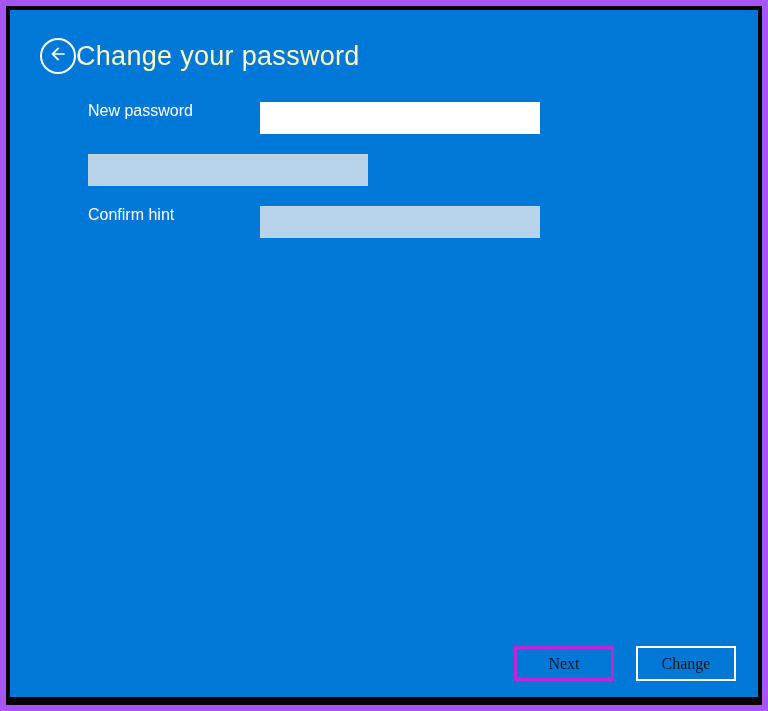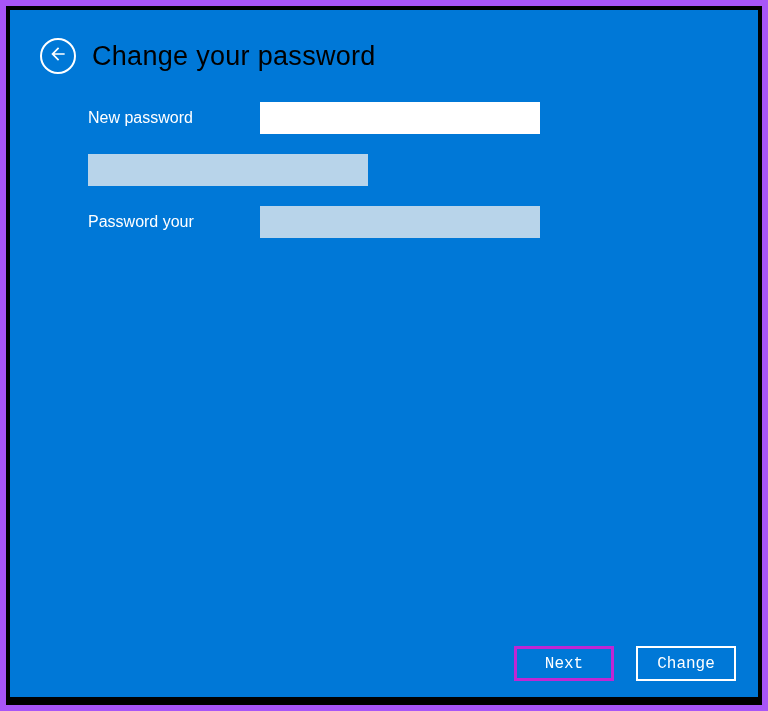--- a/index.html
+++ b/index.html
@@ -45,32 +45,31 @@
       justify-content: center;
       cursor: pointer;
       flex-shrink: 0;
     }
     .back-button svg {
       width: 20px;
       height: 20px;
       fill: #fff;
     }
     .title {
-      color: #000000;
+      color: #fef9c3;
       font-size: 27px;
       font-weight: 300;
-      margin-left: 16px;
       letter-spacing: 0.3px;
     }
     .form-area {
       padding: 18px 30px 0 78px;
     }
     .form-row {
       display: flex;
-      align-items: center;
+      align-items: flex-start;
       margin-bottom: 20px;
     }
     .form-label {
       color: #fff;
       font-size: 16px;
       font-weight: 400;
       width: 172px;
       flex-shrink: 0;
     }
     .form-input {
@@ -95,23 +94,23 @@
       display: flex;
       gap: 22px;
       align-items: center;
     }
     .btn {
       width: 100px;
       height: 35px;
       display: flex;
       align-items: center;
       justify-content: center;
-      color: #ffffff;
+      color: #0f172a;
       font-size: 16px;
-      font-family: Liberation Mono, monospace;
+      font-family: Liberation Serif, serif;
       cursor: pointer;
       background: transparent;
     }
     .btn-next {
       border: 3px solid #c026d3;
     }
     .btn-cancel {
       border: 2px solid #fff;
     }
   </style>
@@ -137,21 +136,21 @@
       <div class="form-row">
         <label class="form-label">New password</label>
         <input type="password" class="form-input input-active" value="" style="">
       </div>
 
       <div class="form-row">
         <input type="password" class="form-input input-inactive" value="" style="">
       </div>
 
       <div class="form-row">
-        <label class="form-label">Password your</label>
+        <label class="form-label">Confirm hint</label>
         <input type="text" class="form-input input-inactive" value="" style="">
       </div>
 
     </div>
 
     <div class="footer">
       <button class="btn btn-next">Next</button>
       <button class="btn btn-cancel">Change</button>
     </div>
 

